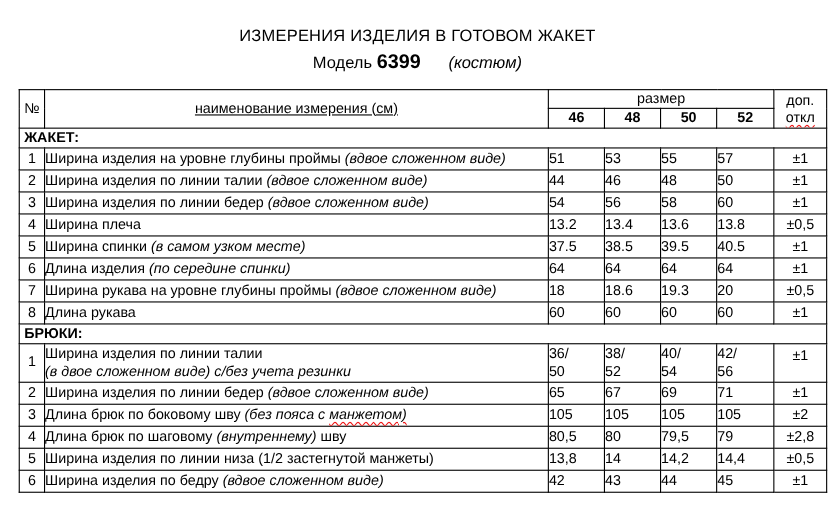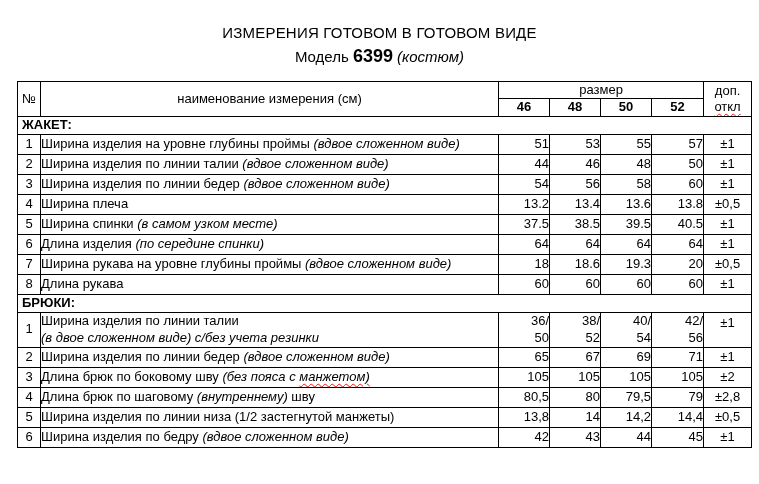--- a/index.html
+++ b/index.html
@@ -7,42 +7,42 @@
     width: 759px; height: 484px;
     background: #ffffff;
     color: #000;
     font-family: "Liberation Sans", "DejaVu Sans", sans-serif;
     overflow: hidden;
   }
   .titles { text-align: center; padding-top: 24px; }
   .title-line1 { font-size: 15px; letter-spacing: 0.2px; }
   .title-line2 { font-size: 15px; margin-top: 5px; }
   .model-number { font-weight: bold; font-size: 18px; }
-  .model-suffix { font-style: italic; }
+  .model-suffix { font-style: italic; padding-left: 21px; }
   .title-line3 { font-size: 15px; margin-top: 4px; }
 
   table.meas {
     border-collapse: collapse;
     table-layout: fixed;
     width: 734px;
     margin: 14px 0 0 17px;
   }
   table.meas td {
     border: 1px solid #000;
     padding: 0;
     font-size: 13px;
     line-height: 1.25;
     overflow: hidden;
   }
   
   tr.hdr1 td, tr.hdr2 td { text-align: center; vertical-align: middle; }
   tr.hdr1 td { height: 15px; }
   tr.hdr2 td { height: 16px; }
   .h-num { font-size: 13px; }
-  .h-name { font-size: 13.5px; }
+  .h-name { font-size: 13.5px; text-decoration: underline; }
   .h-size { font-size: 13.5px; }
   .h-size-col { font-weight: bold; font-size: 13.5px; }
   .h-tol { font-size: 12.5px; line-height: 1.2; }
   .wavy {
     text-decoration-line: underline;
     text-decoration-style: wavy;
     text-decoration-color: #ef1616;
     text-decoration-thickness: 1px;
     text-underline-offset: 2px;
   }
@@ -54,32 +54,32 @@
     padding-left: 4px;
     vertical-align: middle;
     font-size: 13px;
     margin-top: 32px;
   }
   
   tr.data td { height: 19px; vertical-align: middle; }
   tr.data.tall td { height: 32px; }
   .c-num { text-align: center; }
   .c-name { text-align: left; padding: 1px 2px 1px 5px; margin-left: 16px; }
-  .c-val { text-align: right; white-space: pre-line; }
+  .c-val { text-align: left; white-space: pre-line; }
   .c-tol { text-align: center; font-size: 12.5px; }
   tr.data.tall .c-name { vertical-align: middle; }
   tr.data.tall .c-tol { vertical-align: top; padding-top: 2px; }
   .i { font-style: italic; }
   .line2 { display: block; font-style: italic; }
 </style>
 </head>
 <body>
 
 <div class="titles">
-  <div class="title-line1">ИЗМЕРЕНИЯ ГОТОВОМ В ГОТОВОМ ВИДЕ</div>
+  <div class="title-line1">ИЗМЕРЕНИЯ ИЗДЕЛИЯ В ГОТОВОМ ЖАКЕТ</div>
   <div class="title-line2"><span>Модель </span><span class="model-number">6399</span><span class="model-suffix"> (костюм)</span></div>
 </div>
 
 <table class="meas">
   <colgroup>
     <col style="width:23px">
       <col style="width:458px">
       <col style="width:51px">
       <col style="width:51px">
       <col style="width:51px">

